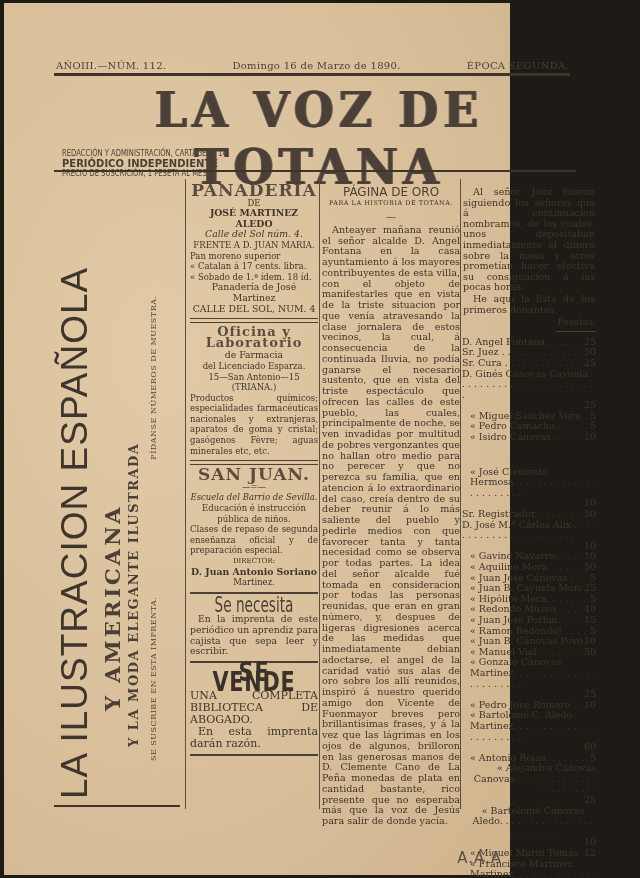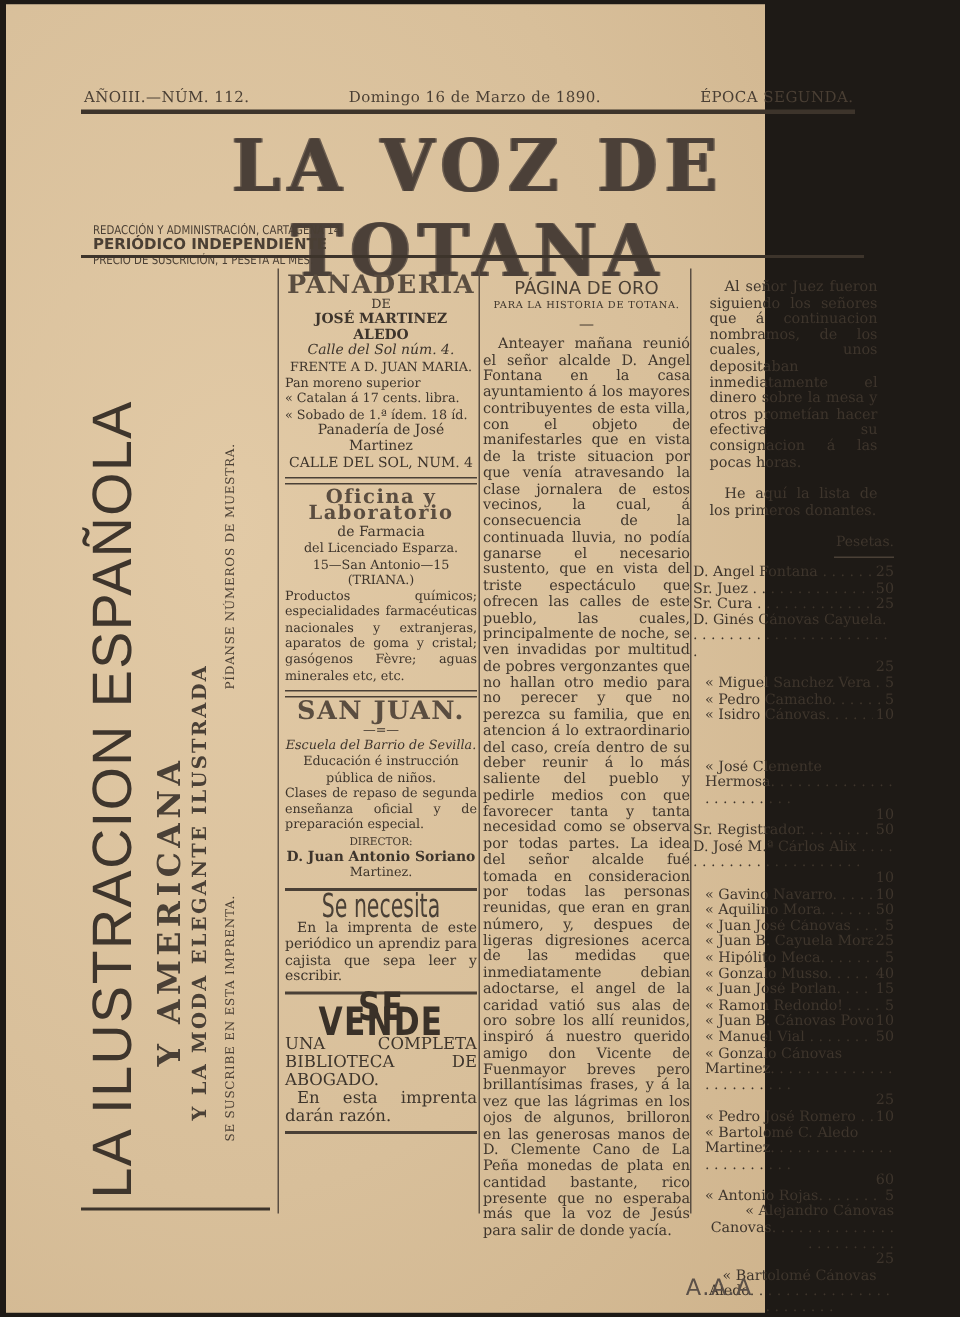--- a/index.html
+++ b/index.html
@@ -62,21 +62,21 @@
 
   
   .c3 { left:318px; width:138px; }
   .c3 .h { text-align:center; font-family:"DejaVu Sans", sans-serif; font-size:12px; margin-top:6px; color:#4a3f34; }
   .c3 .sub { text-align:center; font-size:6.5px; letter-spacing:0.5px; }
   .c3 .dash { text-align:center; font-size:10px; margin:4px 0 2px; }
   .c3 p { margin:0; text-align:justify; text-indent:10px; font-size:9.6px; line-height:10.75px; }
 
   
   .c4 { left:458px; width:134px; }
-  .c4 p { margin:11px; text-align:justify; text-indent:10px; font-size:9.6px; line-height:10.6px; }
+  .c4 p { margin:1px; text-align:justify; text-indent:10px; font-size:9.6px; line-height:10.6px; }
   .c4 .peset { text-align:right; margin-top:2px; }
   .c4 .shortrule { width:40px; height:1px; background:#4a4036; margin:3px 0 5px auto; }
   .don { font-size:9.5px; line-height:10.6px; display:flex; }
   .don .n { flex:1; overflow:hidden; white-space:nowrap; }
   .don .n::after { content:" . . . . . . . . . . . . . . . . . . . . . . ."; }
   .don .a { padding-left:2px; }
   .don.wrap { display:block; text-align:right; }
   .ind { padding-left:8px; }
   .stamp { position:absolute; right:8px; bottom:8px; font-family:"DejaVu Sans", sans-serif; font-size:15px; color:#5b5048; letter-spacing:1px; }
 </style>
@@ -221,21 +221,21 @@
         </div>
         <div class="don">
           <span class="n ind">« Juan B. Cayuela Mora</span>
           <span class="a">25</span>
         </div>
         <div class="don">
           <span class="n ind">« Hipólito Meca.</span>
           <span class="a">5</span>
         </div>
         <div class="don">
-          <span class="n ind">« Gonzalo Musso.</span>
+          <span class="n ind">« Redondo Musso.</span>
           <span class="a">40</span>
         </div>
         <div class="don">
           <span class="n ind">« Juan José Porlan.</span>
           <span class="a">15</span>
         </div>
         <div class="don">
           <span class="n ind">« Ramon Redondo!</span>
           <span class="a">5</span>
         </div>

